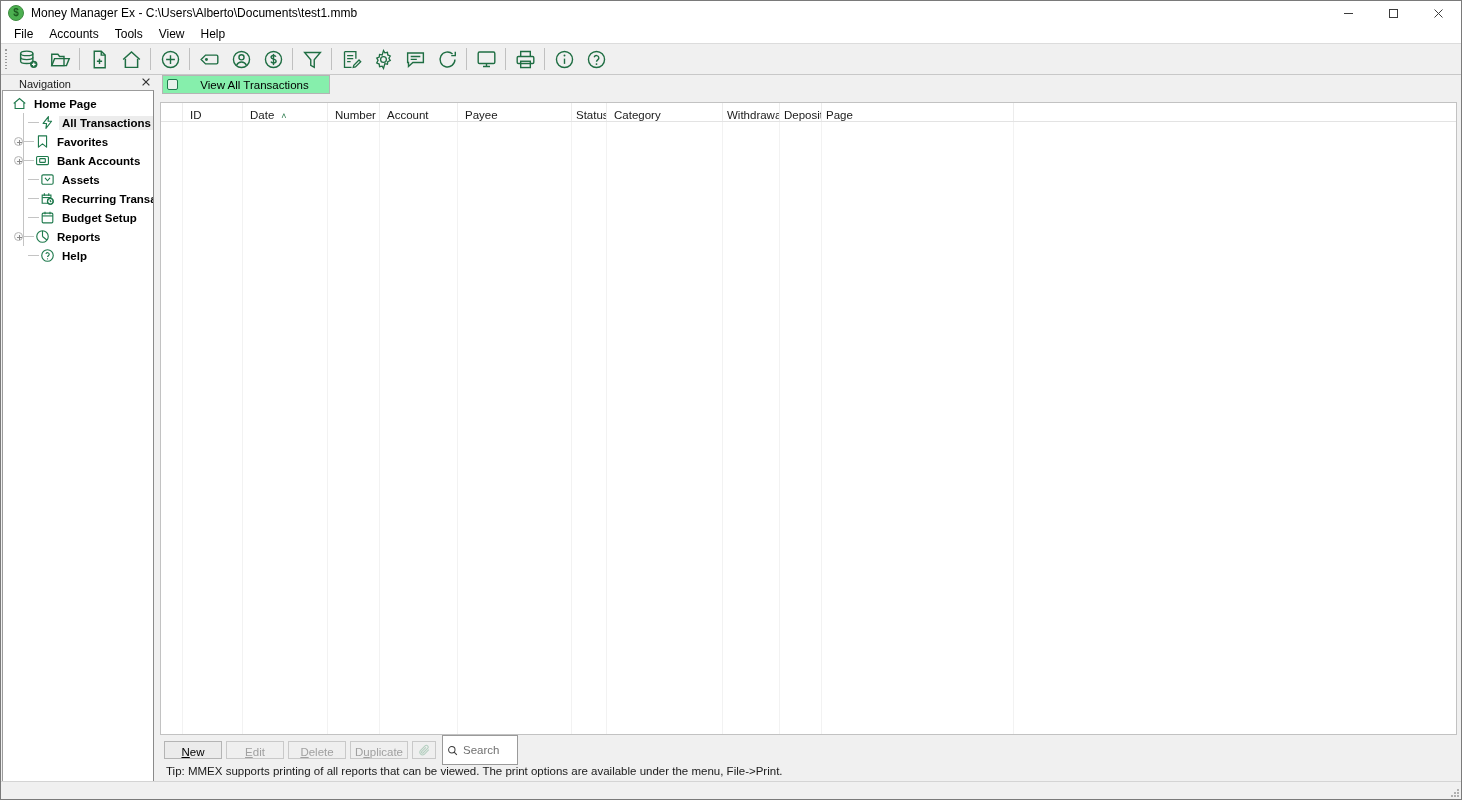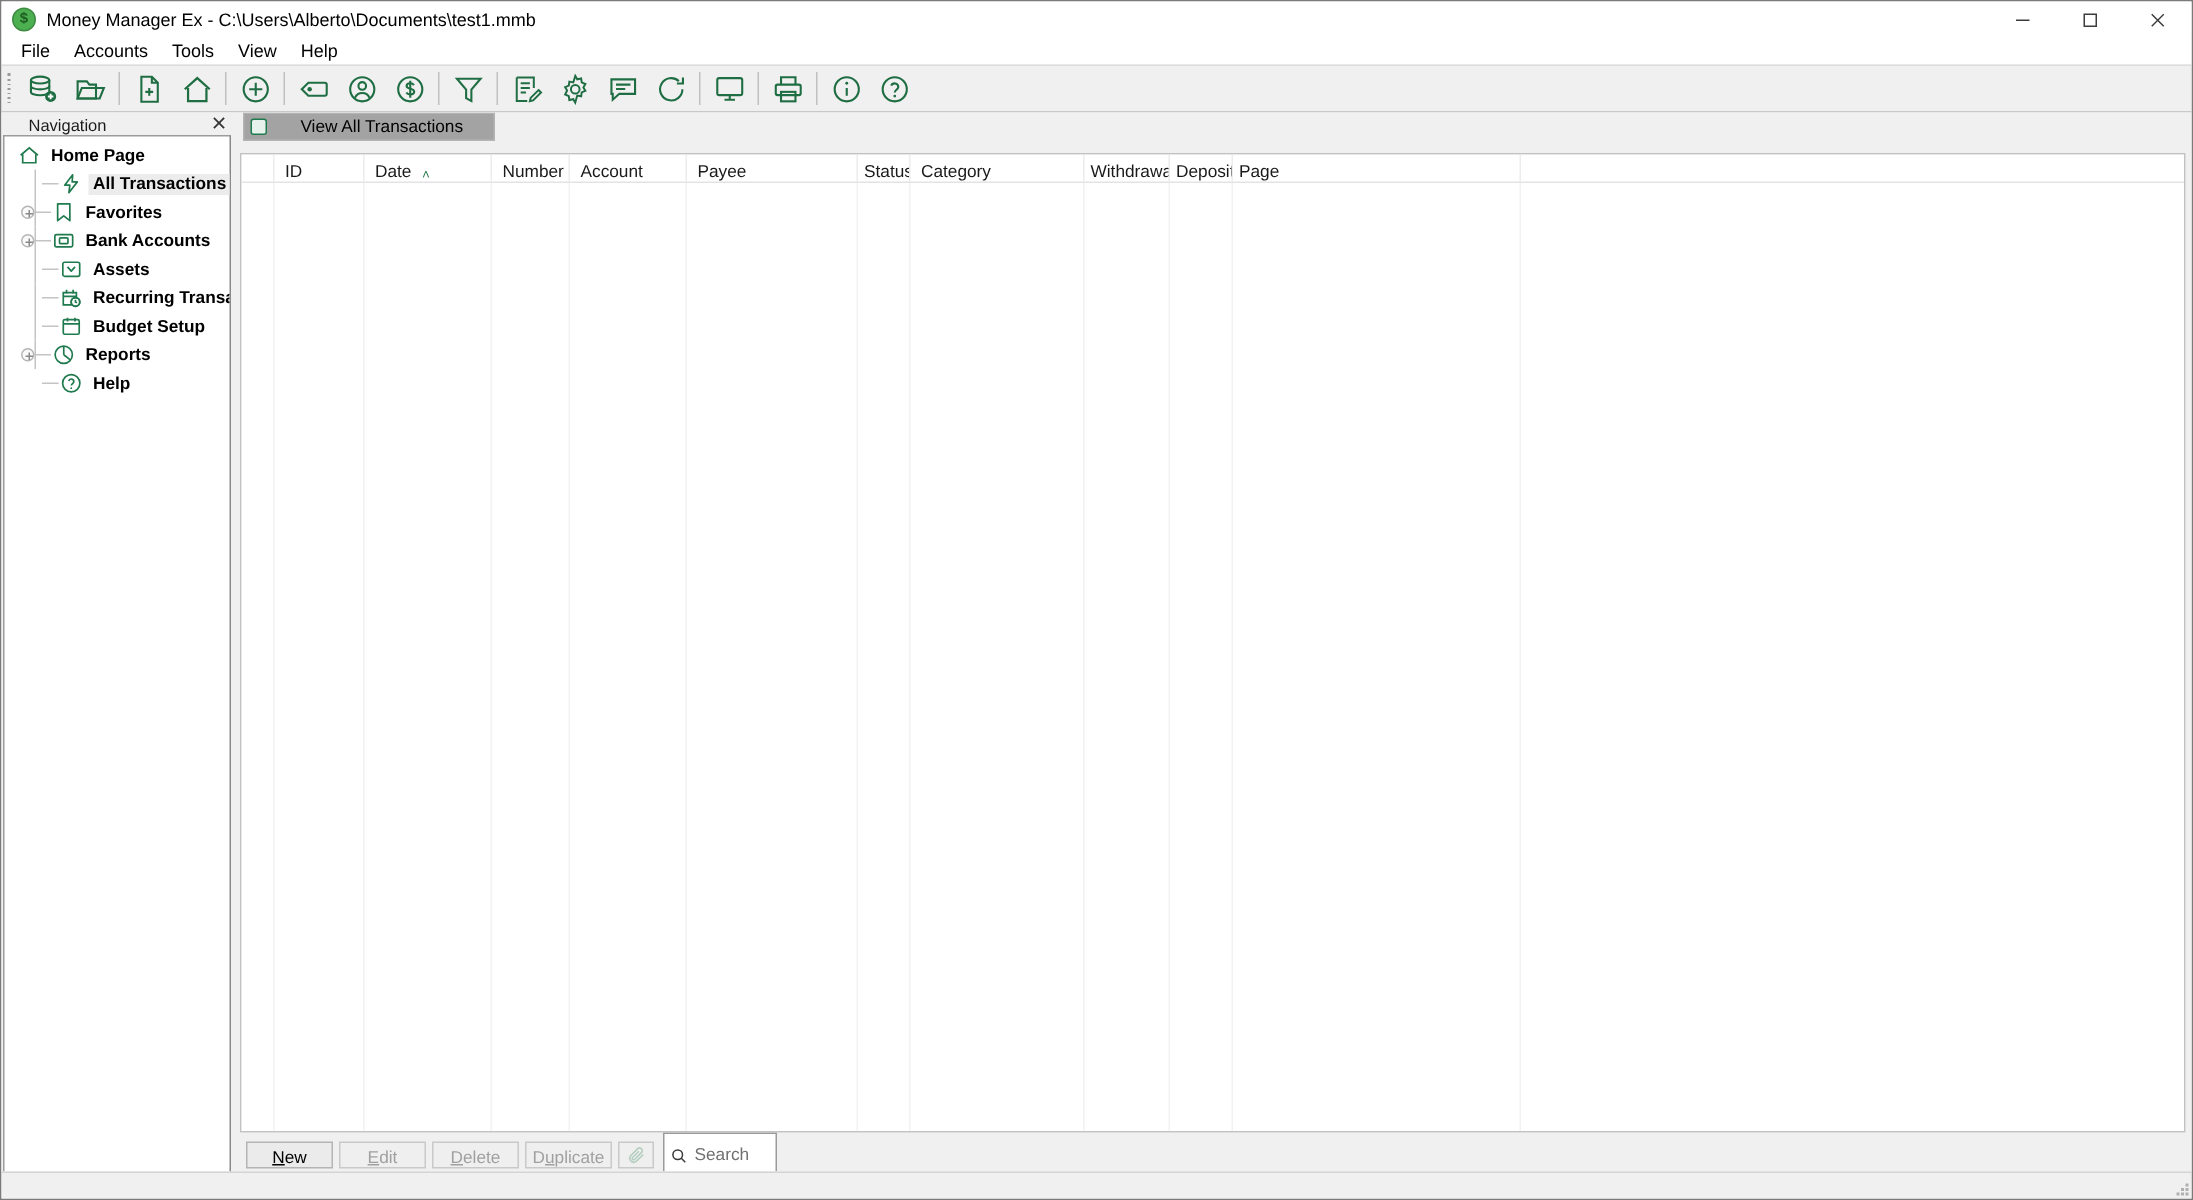--- a/index.html
+++ b/index.html
@@ -184,21 +184,21 @@
     padding: 0 4px 0 4px;
     overflow: hidden;
   }
   .report-title {
     font-size: 12px; font-weight: bold;
     color: #000;
     padding: 5px 0 4px 2px;
   }
   .viewall-btn {
     width: 168px; height: 19px;
-    background: #a3a3a3;
+    background: #86efac;
     border: 1px solid #b4b4b4;
     display: flex; align-items: center;
     margin-left: 2px;
     position: relative;
     gap: 12px;
   }
   .viewall-check {
     width: 11px; height: 11px;
     margin-left: 4px;
     border: 1.5px solid #1f7a4d;
@@ -717,20 +717,21 @@
         </div>
         <div class="search-box">
           <svg width="11" height="11" viewBox="0 0 24 24" fill="none" stroke="currentColor" stroke-width="2.2">
             <circle cx="10.5" cy="10.5" r="7"></circle>
               <line x1="15.7" y1="15.7" x2="21.5" y2="21.5"></line>
           </svg>
           <span class="search-ph">Search</span>
         </div>
       </div>
 
+      <div class="tipbar">Tip: MMEX supports printing of all reports that can be viewed. The print options are available under the menu, File-&gt;Print.</div>
 
     </div>
   </div>
 
   <div class="bottomstrip">
     <div class="resize-grip">
       <i style="right:0;bottom:0"></i>
       <i style="right:3px;bottom:0"></i>
         <i style="right:0;bottom:3px"></i>
       <i style="right:6px;bottom:0"></i>

